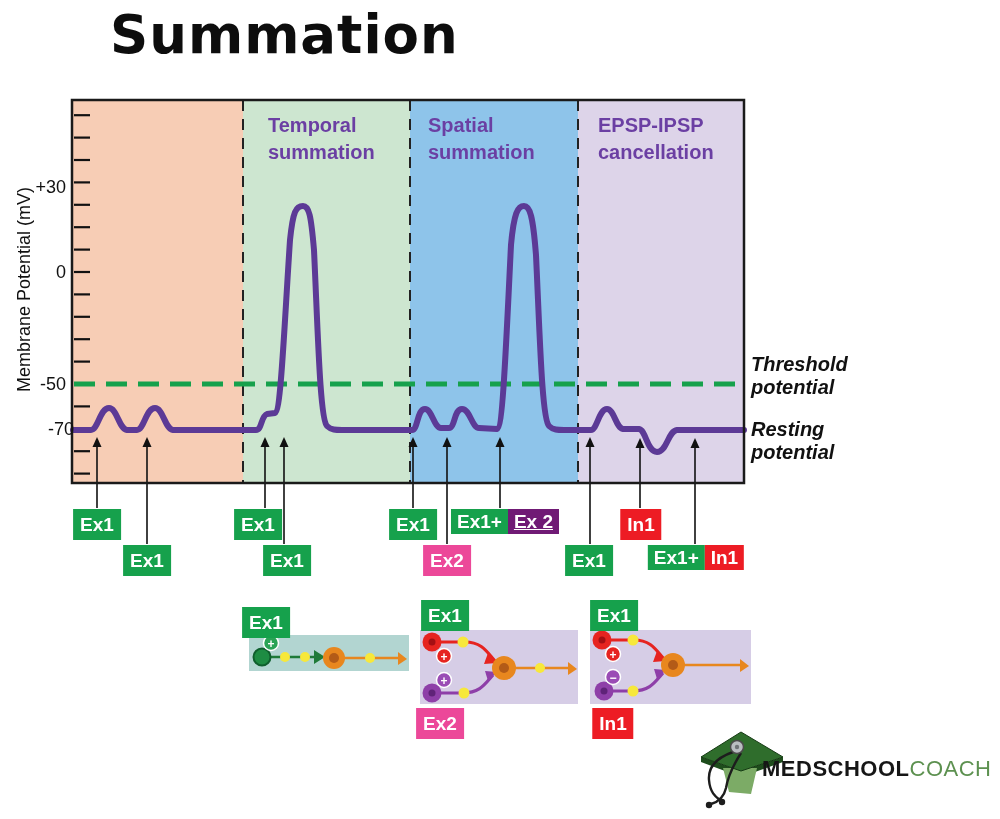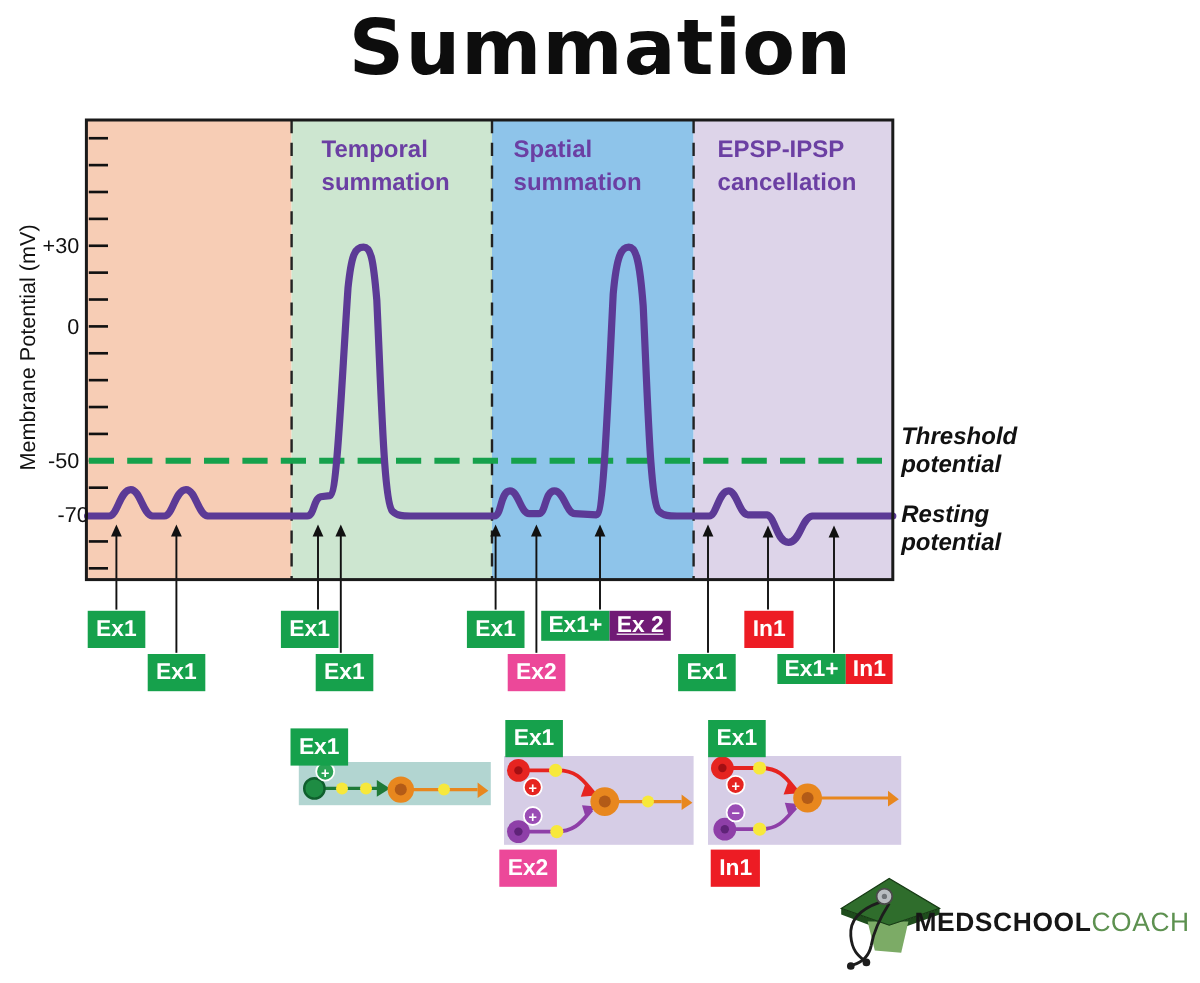--- a/index.html
+++ b/index.html
@@ -1,20 +1,20 @@
 <!DOCTYPE html>
 <html><head>
 <meta charset="utf-8">
 <style>
   html,body{margin:0;padding:0;background:#ffffff;}
   #page{position:relative;width:1000px;height:819px;background:#ffffff;overflow:hidden;
         font-family:"Liberation Sans","DejaVu Sans",sans-serif;}
   #diagram-svg{position:absolute;left:0;top:0;}
   .abs{position:absolute;}
-  #title{left:110px;top:4px;width:600px;text-align:right;font-size:64px;font-weight:800;
+  #title{left:110px;top:4px;width:600px;text-align:left;font-size:53px;font-weight:800;
          color:#0d0d0d;letter-spacing:1px;font-family:"DejaVu Sans",sans-serif;}
   .region-label{font-weight:700;font-size:20px;line-height:1.35;
                 color:#6b3fa3;white-space:pre-line;}
   .hand-note{font-style:italic;font-weight:700;font-size:20px;line-height:1.15;color:#111;}
   .tick-label{width:44px;text-align:right;font-size:18px;color:#111;}
   #y-axis-label{left:-126px;top:279px;width:300px;text-align:center;font-size:18px;color:#111;
                 transform:rotate(-90deg);}
   .badge{transform:translateX(-50%);color:#fff;font-weight:700;font-size:19px;
          padding:4px 7px;white-space:nowrap;line-height:23px;}
   .badge.green{background:#16a14c;}
@@ -184,21 +184,21 @@
   </svg>
 
   <div id="title" class="abs">Summation</div>
 
   <div class="abs region-label" style="left:268px;top:112px;width:118px;">Temporal summation</div>
   <div class="abs region-label" style="left:428px;top:112px;width:118px;">Spatial summation</div>
   <div class="abs region-label" style="left:598px;top:112px;width:136px;">EPSP-IPSP cancellation</div>
 
   <div id="y-axis-label" class="abs">Membrane Potential (mV)</div>
 
-  <div class="abs tick-label" style="left:22px;top:195px;">+30</div>
+  <div class="abs tick-label" style="left:22px;top:177px;">+30</div>
   <div class="abs tick-label" style="left:22px;top:262px;">0</div>
   <div class="abs tick-label" style="left:22px;top:374px;">-50</div>
   <div class="abs tick-label" style="left:30px;top:419px;">-70</div>
 
   <div class="abs hand-note" style="left:751px;top:353px;width:120px;">Threshold potential</div>
   <div class="abs hand-note" style="left:751px;top:418px;width:120px;">Resting potential</div>
 
   <div class="abs badge green" style="left:97px;top:509px;">Ex1</div>
   <div class="abs badge green" style="left:147px;top:545px;">Ex1</div>
   <div class="abs badge green" style="left:258px;top:509px;">Ex1</div>

